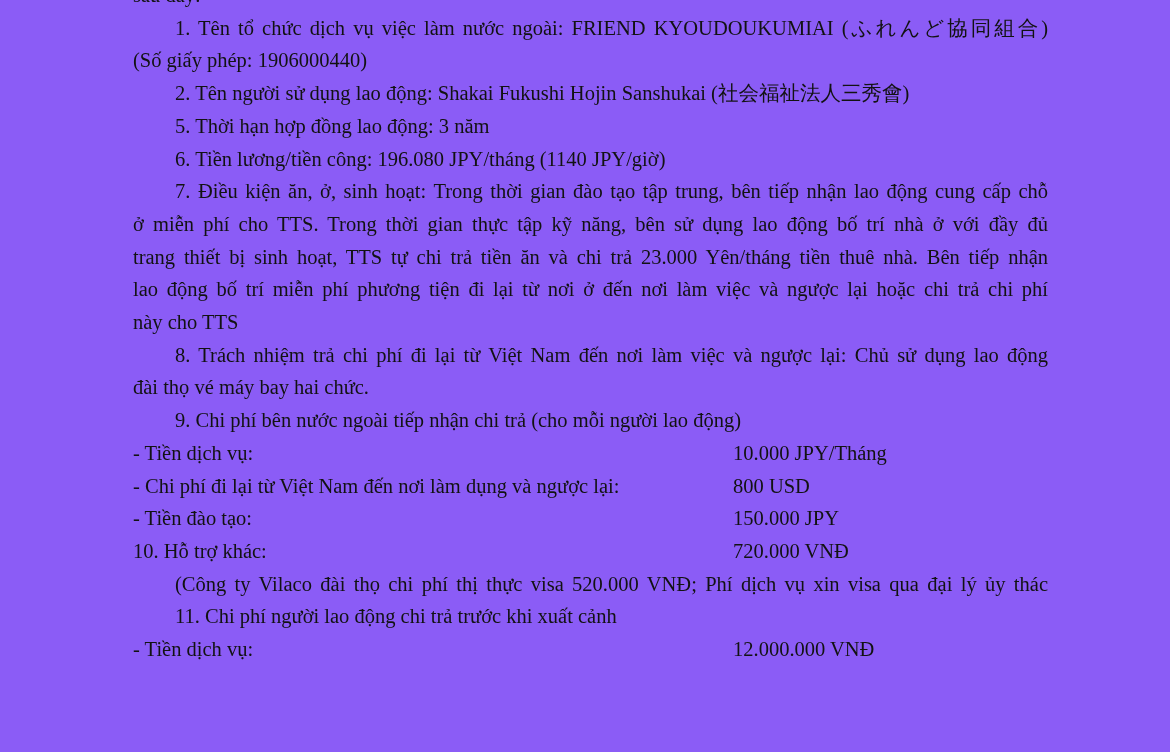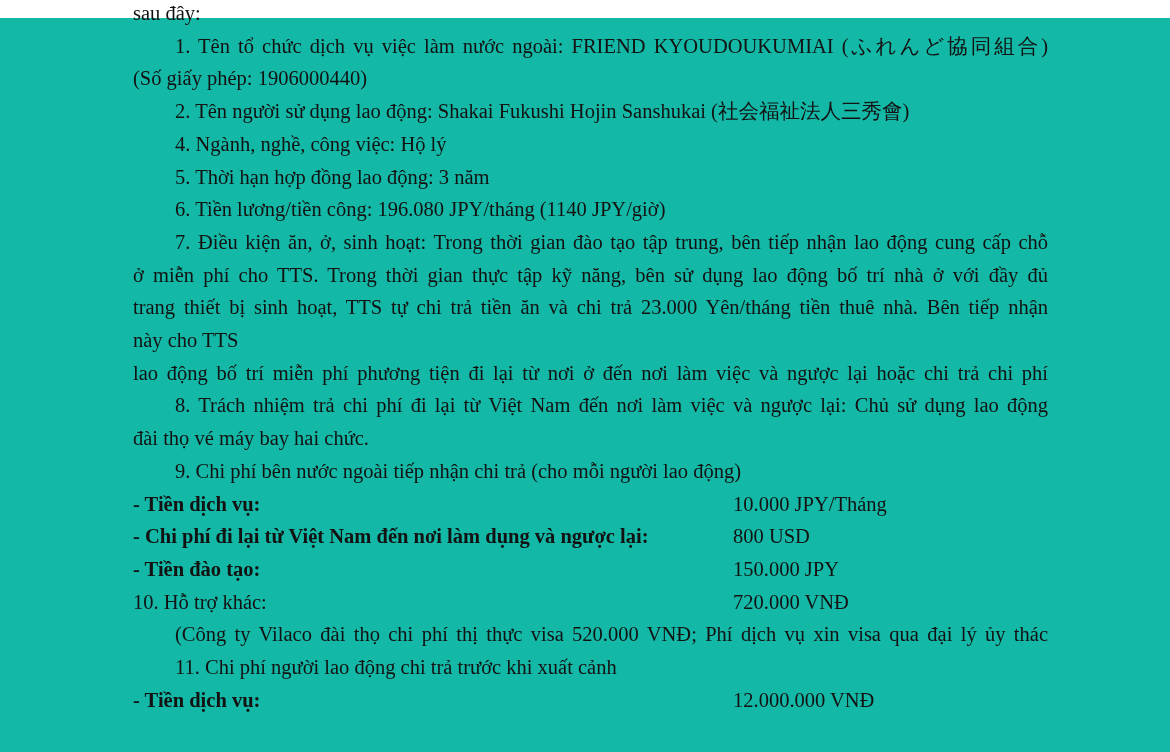--- a/index.html
+++ b/index.html
@@ -11,42 +11,41 @@
     width: 1170px;
     height: 752px;
     overflow: hidden;
     position: relative;
     font-family: "Liberation Serif", "DejaVu Serif", serif;
     color: #121212;
   }
   .page {
     position: absolute;
     inset: 0;
-    background: #14b8a6;
-    margin-top: 18px;
+    background: #8b5cf6;
   }
   .content {
     position: absolute;
     left: 133px;
     top: -21px;
     width: 915px;
     font-size: 20.5px;
     line-height: 32.7px;
   }
   .line {
     white-space: nowrap;
     text-align: left;
   }
   .just {
     white-space: normal;
     text-align: justify;
     text-align-last: justify;
   }
   .ind1 { text-indent: 42px; }
-  .ind2 { text-indent: 52px; font-weight: bold; }
+  .ind2 { text-indent: 52px; }
   .row { position: relative; }
   .row .val {
     position: absolute;
     left: 600px;
     top: 0;
     white-space: nowrap;
   }
 </style>
 </head>
 <body>
@@ -54,29 +53,28 @@
 <div class="page">
   <div class="content">
 
     <div class="line">sau đây:</div>
 
     <div class="line just ind1">1. Tên tổ chức dịch vụ việc làm nước ngoài: FRIEND KYOUDOUKUMIAI (ふれんど協同組合)</div>
     <div class="line">(Số giấy phép: 1906000440)</div>
 
     <div class="line ind1">2. Tên người sử dụng lao động: Shakai Fukushi Hojin Sanshukai (社会福祉法人三秀會)</div>
 
-    <div class="line ind1">4. Ngành, nghề, công việc: Hộ lý</div>
     <div class="line ind1">5. Thời hạn hợp đồng lao động: 3 năm</div>
     <div class="line ind1">6. Tiền lương/tiền công: 196.080 JPY/tháng (1140 JPY/giờ)</div>
 
     <div class="line just ind1">7. Điều kiện ăn, ở, sinh hoạt: Trong thời gian đào tạo tập trung, bên tiếp nhận lao động cung cấp chỗ</div>
     <div class="line just">ở miễn phí cho TTS. Trong thời gian thực tập kỹ năng, bên sử dụng lao động bố trí nhà ở với đầy đủ</div>
     <div class="line just">trang thiết bị sinh hoạt, TTS tự chi trả tiền ăn và chi trả 23.000 Yên/tháng tiền thuê nhà. Bên tiếp nhận</div>
+    <div class="line just">lao động bố trí miễn phí phương tiện đi lại từ nơi ở đến nơi làm việc và ngược lại hoặc chi trả chi phí</div>
     <div class="line">này cho TTS</div>
-    <div class="line just">lao động bố trí miễn phí phương tiện đi lại từ nơi ở đến nơi làm việc và ngược lại hoặc chi trả chi phí</div>
 
     <div class="line just ind1">8. Trách nhiệm trả chi phí đi lại từ Việt Nam đến nơi làm việc và ngược lại: Chủ sử dụng lao động</div>
     <div class="line">đài thọ vé máy bay hai chức.</div>
 
     <div class="line ind1">9. Chi phí bên nước ngoài tiếp nhận chi trả (cho mỗi người lao động)</div>
 
     <div class="line row">
       <span class="lbl ind2">- Tiền dịch vụ:</span>
       <span class="val">10.000 JPY/Tháng</span>
     </div>

